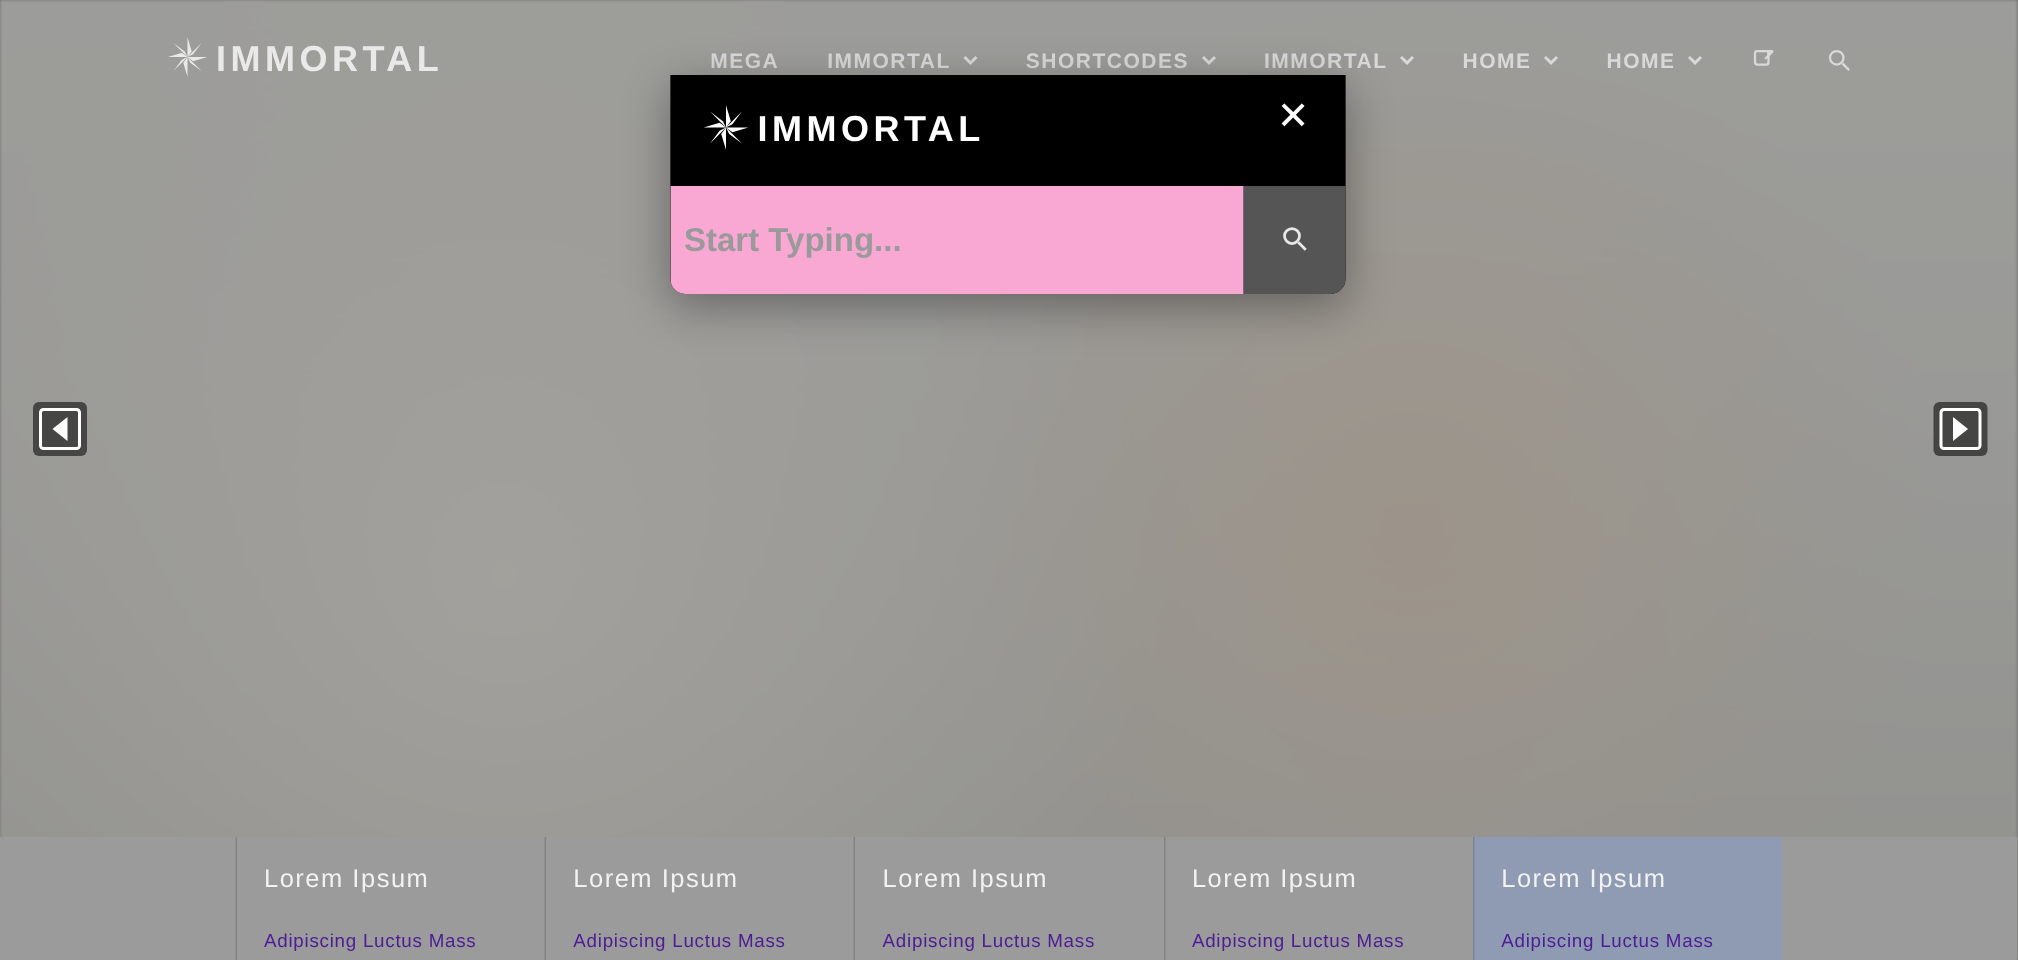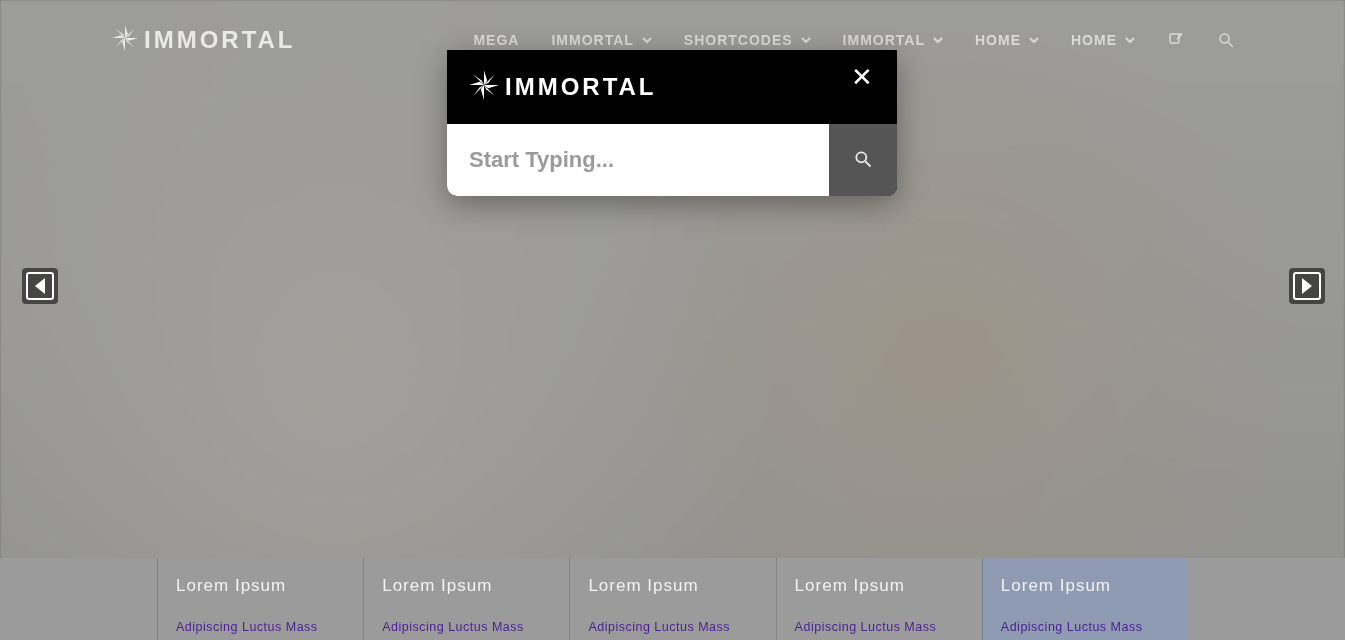--- a/index.html
+++ b/index.html
@@ -103,22 +103,22 @@
   .modal-logo { display:flex; align-items:center; gap:4px; }
   .modal-logo svg { width: 34px; height: 34px; }
   .modal-logo-text { color: #fff; font-size: 24px; letter-spacing: 3px; font-weight: 600; }
   .modal-close {
     color: #fff; font-size: 26px; line-height: 1; cursor: pointer;
     width: 30px; height: 30px; display:flex; align-items:center; justify-content:center;
     position: relative; top: -10px;
   }
   .modal-body { display:flex; height: 72px; background:#555; border-radius: 0 0 10px 10px; }
   .search-input {
-    flex: 1; border: none; outline: none; background: #ffffff;
-    font-size: 22px; font-weight: 600; color: #333; padding: 0 22px;
+    flex: 1; border: none; outline: none; background: #f9a8d4;
+    font-size: 22px; font-weight: 600; color: #333; padding: 0 9px;
   }
   .search-input::placeholder { color: #9a9a9a; font-weight: 600; }
   .search-btn {
     width: 68px; background: #555; border: none; border-radius: 0 0 10px 0;
     display:flex; align-items:center; justify-content:center; cursor:pointer;
   }
   .search-btn svg { width: 20px; height: 20px; stroke:#e8e8e8; fill:none; stroke-width:2.2; }
 
   
   .chev svg { width:10px; height:10px; stroke:#d9d9d9; fill:none; stroke-width:2; }

